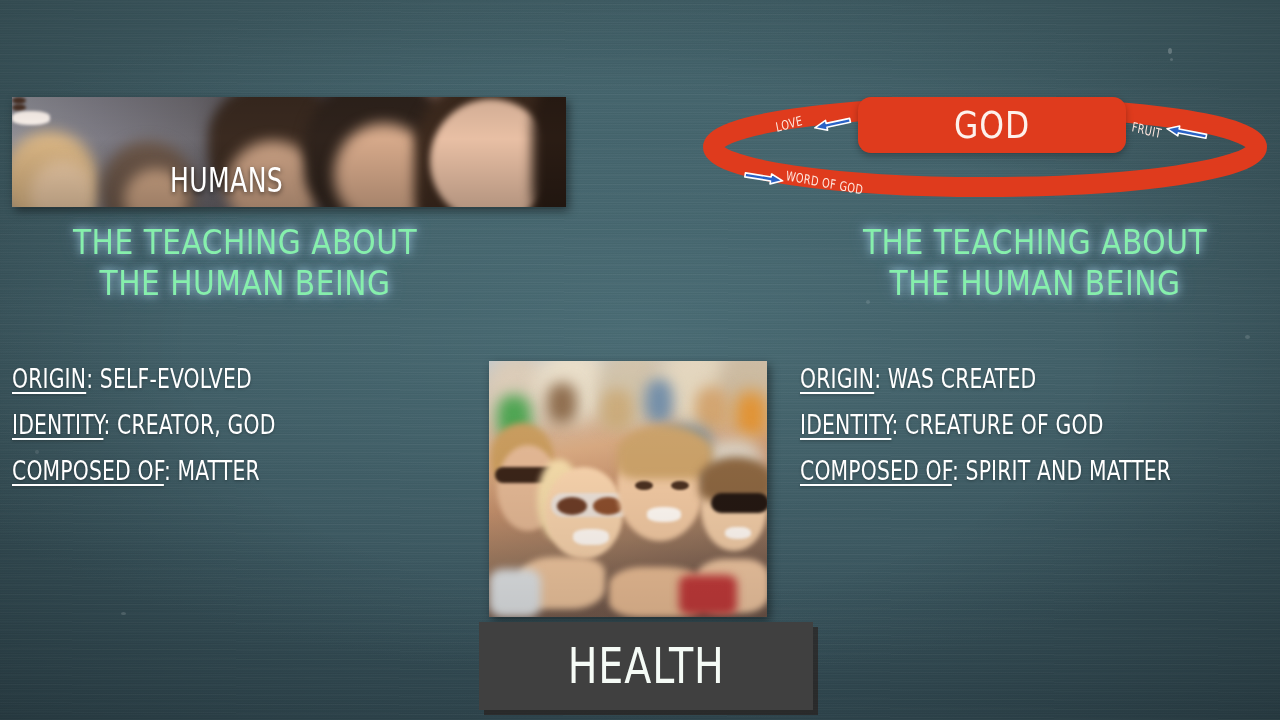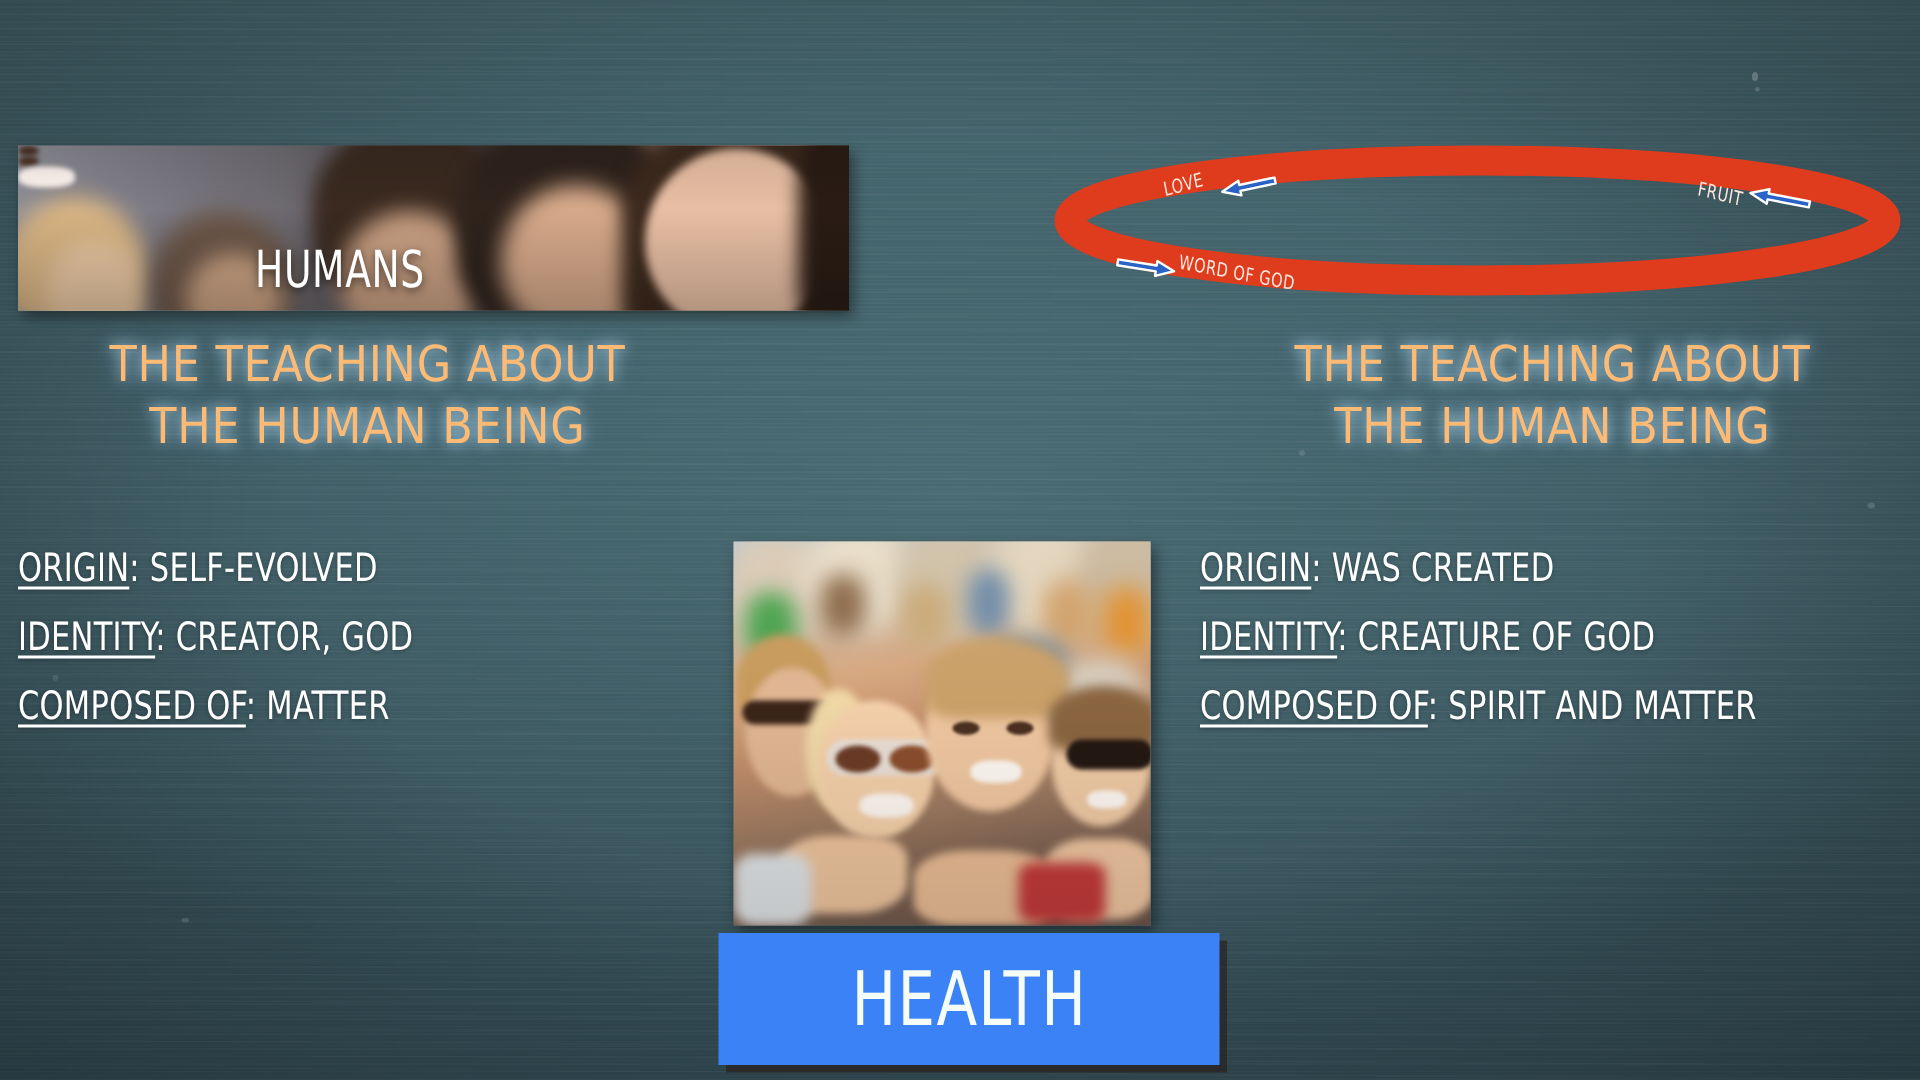--- a/index.html
+++ b/index.html
@@ -151,21 +151,21 @@
   .col-heading {
     position: absolute;
     font-family: "DejaVu Sans Condensed", "DejaVu Sans", sans-serif;
     font-size: 33px;
     line-height: 41px;
     letter-spacing: 0.5px;
     text-align: center;
     white-space: pre-line;
   }
   .col-heading.blue {
-    color: #fdba74;
+    color: #86efac;
     text-shadow: 0 0 9px rgba(190,230,255,0.85), 0 0 18px rgba(140,200,245,0.45);
     text-align: center;
   }
   .col-heading.white {
     color: #ffffff;
     text-shadow: 0 1px 4px rgba(0,0,0,0.35);
   }
   #left-heading   { left: 10px;  top: 222px; width: 470px; }
   #center-heading { left: 472px; top: 212px; width: 312px; font-size: 30px; line-height: 39px; }
   #right-heading  { left: 800px; top: 222px; width: 470px; }
@@ -195,21 +195,21 @@
     background: linear-gradient(170deg, #bcc6cd 0%, #cdb9a4 18%, #d6a77f 34%, #c08d6a 50%, #9d7a60 66%, #7a5f50 82%, #6a5348 100%);
   }
   #crowd-photo .blob { position: absolute; border-radius: 50%; filter: blur(5px); }
   #crowd-photo .shape { position: absolute; filter: blur(4px); }
 
   
   #health-box {
     position: absolute;
     left: 479px; top: 622px;
     width: 334px; height: 88px;
-    background: #3b82f6;
+    background: #404040;
     display: flex; align-items: center; justify-content: center;
     box-shadow: 5px 5px 0 rgba(38,22,16,0.55);
   }
   #health-label {
     font-family: "DejaVu Sans Condensed", "DejaVu Sans", sans-serif;
     font-size: 50px;
     color: #f5fbf6;
     letter-spacing: 1px;
     transform: scaleX(0.88);
   }
@@ -265,20 +265,23 @@
 
       <g transform="translate(40,79) rotate(9)">
         <path d="M44 5 L32 0 L32 3 L6 3 L6 7 L32 7 L32 10 Z" fill="#2a62c6" stroke="#ffffff" stroke-width="1.6" stroke-linejoin="round"></path>
       </g>
     </svg>
 
     <span class="ring-label" id="label-love">LOVE</span>
     <span class="ring-label" id="label-fruit">FRUIT</span>
     <span class="ring-label" id="label-wordofgod">WORD OF GOD</span>
 
+    <div id="god-box">
+      <div id="god-label">GOD</div>
+    </div>
   </div>
 
   <div class="col-heading blue" id="left-heading">THE TEACHING ABOUT
 THE HUMAN BEING</div>
   <div class="col-heading blue" id="right-heading">THE TEACHING ABOUT
 THE HUMAN BEING</div>
 
   <div class="body-block" id="right-body">
     <div class="body-row">
       <span class="key">ORIGIN</span><span>: WAS CREATED</span>

